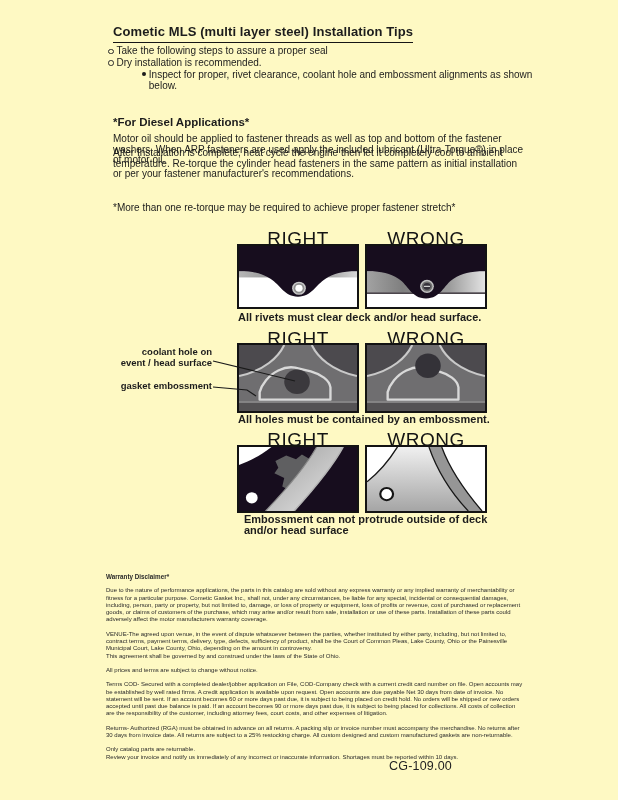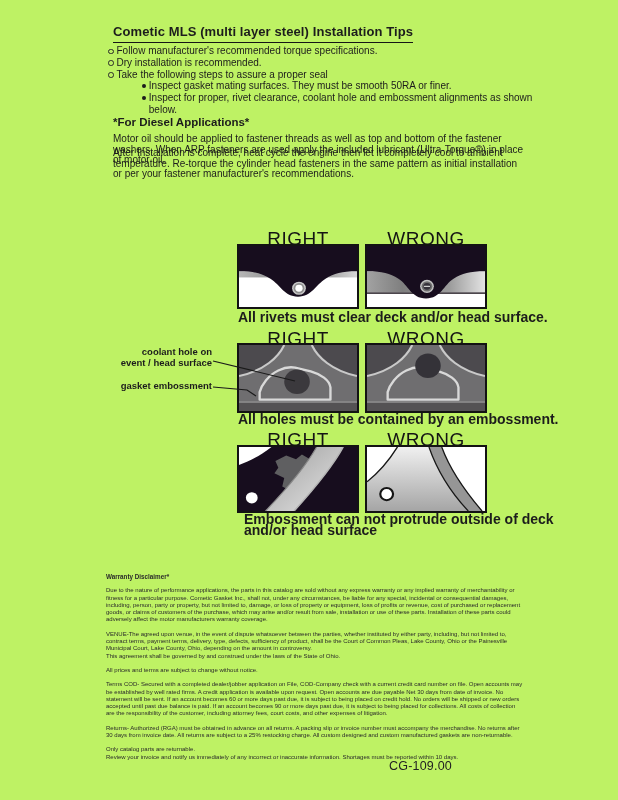--- a/index.html
+++ b/index.html
@@ -1,17 +1,17 @@
 <!DOCTYPE html>
 <html><head>
 <meta charset="utf-8">
 <style>
   html,body { margin:0; padding:0; background:#ffffff; }
   .page {
-    position:relative; width:618px; height:800px; background:#bef264;
+    position:relative; width:618px; height:800px; background:#fef9c3;
     font-family:"Liberation Sans", sans-serif; color:#1c1c1c; overflow:hidden;
   }
   .abs { position:absolute; }
   .title {
     font-size:13px; font-weight:bold; letter-spacing:0.1px;
     border-bottom:1.5px solid #161616; padding-bottom:2.5px; display:inline-block;
   }
   .tips { font-size:10px; }
   .tip { display:flex; align-items:flex-start; line-height:11.8px; }
   .tip-sub { display:flex; align-items:flex-start; line-height:11.8px; margin-left:34px; }
@@ -19,21 +19,21 @@
     width:3.5px; height:3.5px; border:1px solid #2a2a2a; border-radius:50%;
     margin:3.6px 3px 0 0; flex:none;
   }
   .marker-dot {
     width:3.8px; height:3.8px; background:#1c1c1c; border-radius:50%;
     margin:3.6px 3px 0 0; flex:none;
   }
   .diesel-h { font-size:11.5px; font-weight:bold; }
   .para { font-size:10px; line-height:10.6px; width:414px; }
   .dlabel { font-size:19px; letter-spacing:0.5px; width:122px; text-align:center; color:#141414; }
-  .caption { font-size:14px; font-weight:bold; line-height:10.6px; white-space:pre-line; }
+  .caption { font-size:11px; font-weight:bold; line-height:10.6px; white-space:pre-line; }
   .ann { font-size:9.5px; font-weight:bold; line-height:10.6px; text-align:right; white-space:pre-line; }
   .panel { width:118px; border:2px solid #131313; background:#fff; line-height:0; }
   .panel svg { display:block; }
   .fine { width:418px; font-size:6px; line-height:7.3px; color:#2a2a2a; }
   .fine-h { font-size:6.3px; font-weight:bold; margin:0 0 7px 0; }
   .fine p { margin:0 0 7px 0; white-space:pre-line; }
   .footer-code { font-size:12.5px; color:#222; letter-spacing:0.2px; }
   .overlay { pointer-events:none; }
 </style>
 </head>
@@ -41,43 +41,36 @@
 
 <div class="page">
 
   <div class="abs" style="left:113px; top:22px;">
     <span class="title">Cometic MLS (multi layer steel) Installation Tips</span>
   </div>
 
   <div class="abs tips" style="left:108px; top:45px; width:430px;">
     <div class="tip">
       <span class="marker-o"></span>
-      <span>Follow manufacturer's recommended torque specifications.</span>
+      <span>Take the following steps to assure a proper seal</span>
     </div>
     <div class="tip">
       <span class="marker-o"></span>
       <span>Dry installation is recommended.</span>
     </div>
-    <div class="tip">
-      <span class="marker-o"></span>
-      <span>Take the following steps to assure a proper seal</span>
-    </div>
-    <div class="tip-sub">
-      <span class="marker-dot"></span>
-      <span>Inspect gasket mating surfaces.  They must be smooth 50RA or finer.</span>
-    </div>
     <div class="tip-sub">
       <span class="marker-dot"></span>
       <span>Inspect for proper, rivet clearance, coolant hole and embossment alignments as shown below.</span>
     </div>
   </div>
 
   <div class="abs diesel-h" style="left:113px; top:116px;">*For Diesel Applications*</div>
   <div class="abs para" style="left:113px; top:134px;">Motor oil should be applied to fastener threads as well as top and bottom of the fastener washers. When ARP fasteners are used apply the included lubricant (Ultra-Torque®) in place of motor oil.</div>
   <div class="abs para" style="left:113px; top:148px;">After Installation is complete, heat cycle the engine then let it completely cool to ambient temperature. Re-torque the cylinder head fasteners in the same pattern as initial installation or per your fastener manufacturer's recommendations.</div>
+  <div class="abs para" style="left:113px; top:203px;">*More than one re-torque may be required to achieve proper fastener stretch*</div>
 
   <div class="abs dlabel" style="left:237px; top:228px;">RIGHT</div>
   <div class="abs dlabel" style="left:365px; top:228px;">WRONG</div>
 
   <div class="abs panel" style="left:237px; top:244px;">
     <svg width="118" height="61" viewBox="0 0 120 65" preserveAspectRatio="none">
       <defs>
         <linearGradient id="g1a" x1="0" y1="0" x2="1" y2="0">
           <stop offset="0" stop-color="#b6b6b6"></stop>
             <stop offset="0.35" stop-color="#8d8d8d"></stop>

